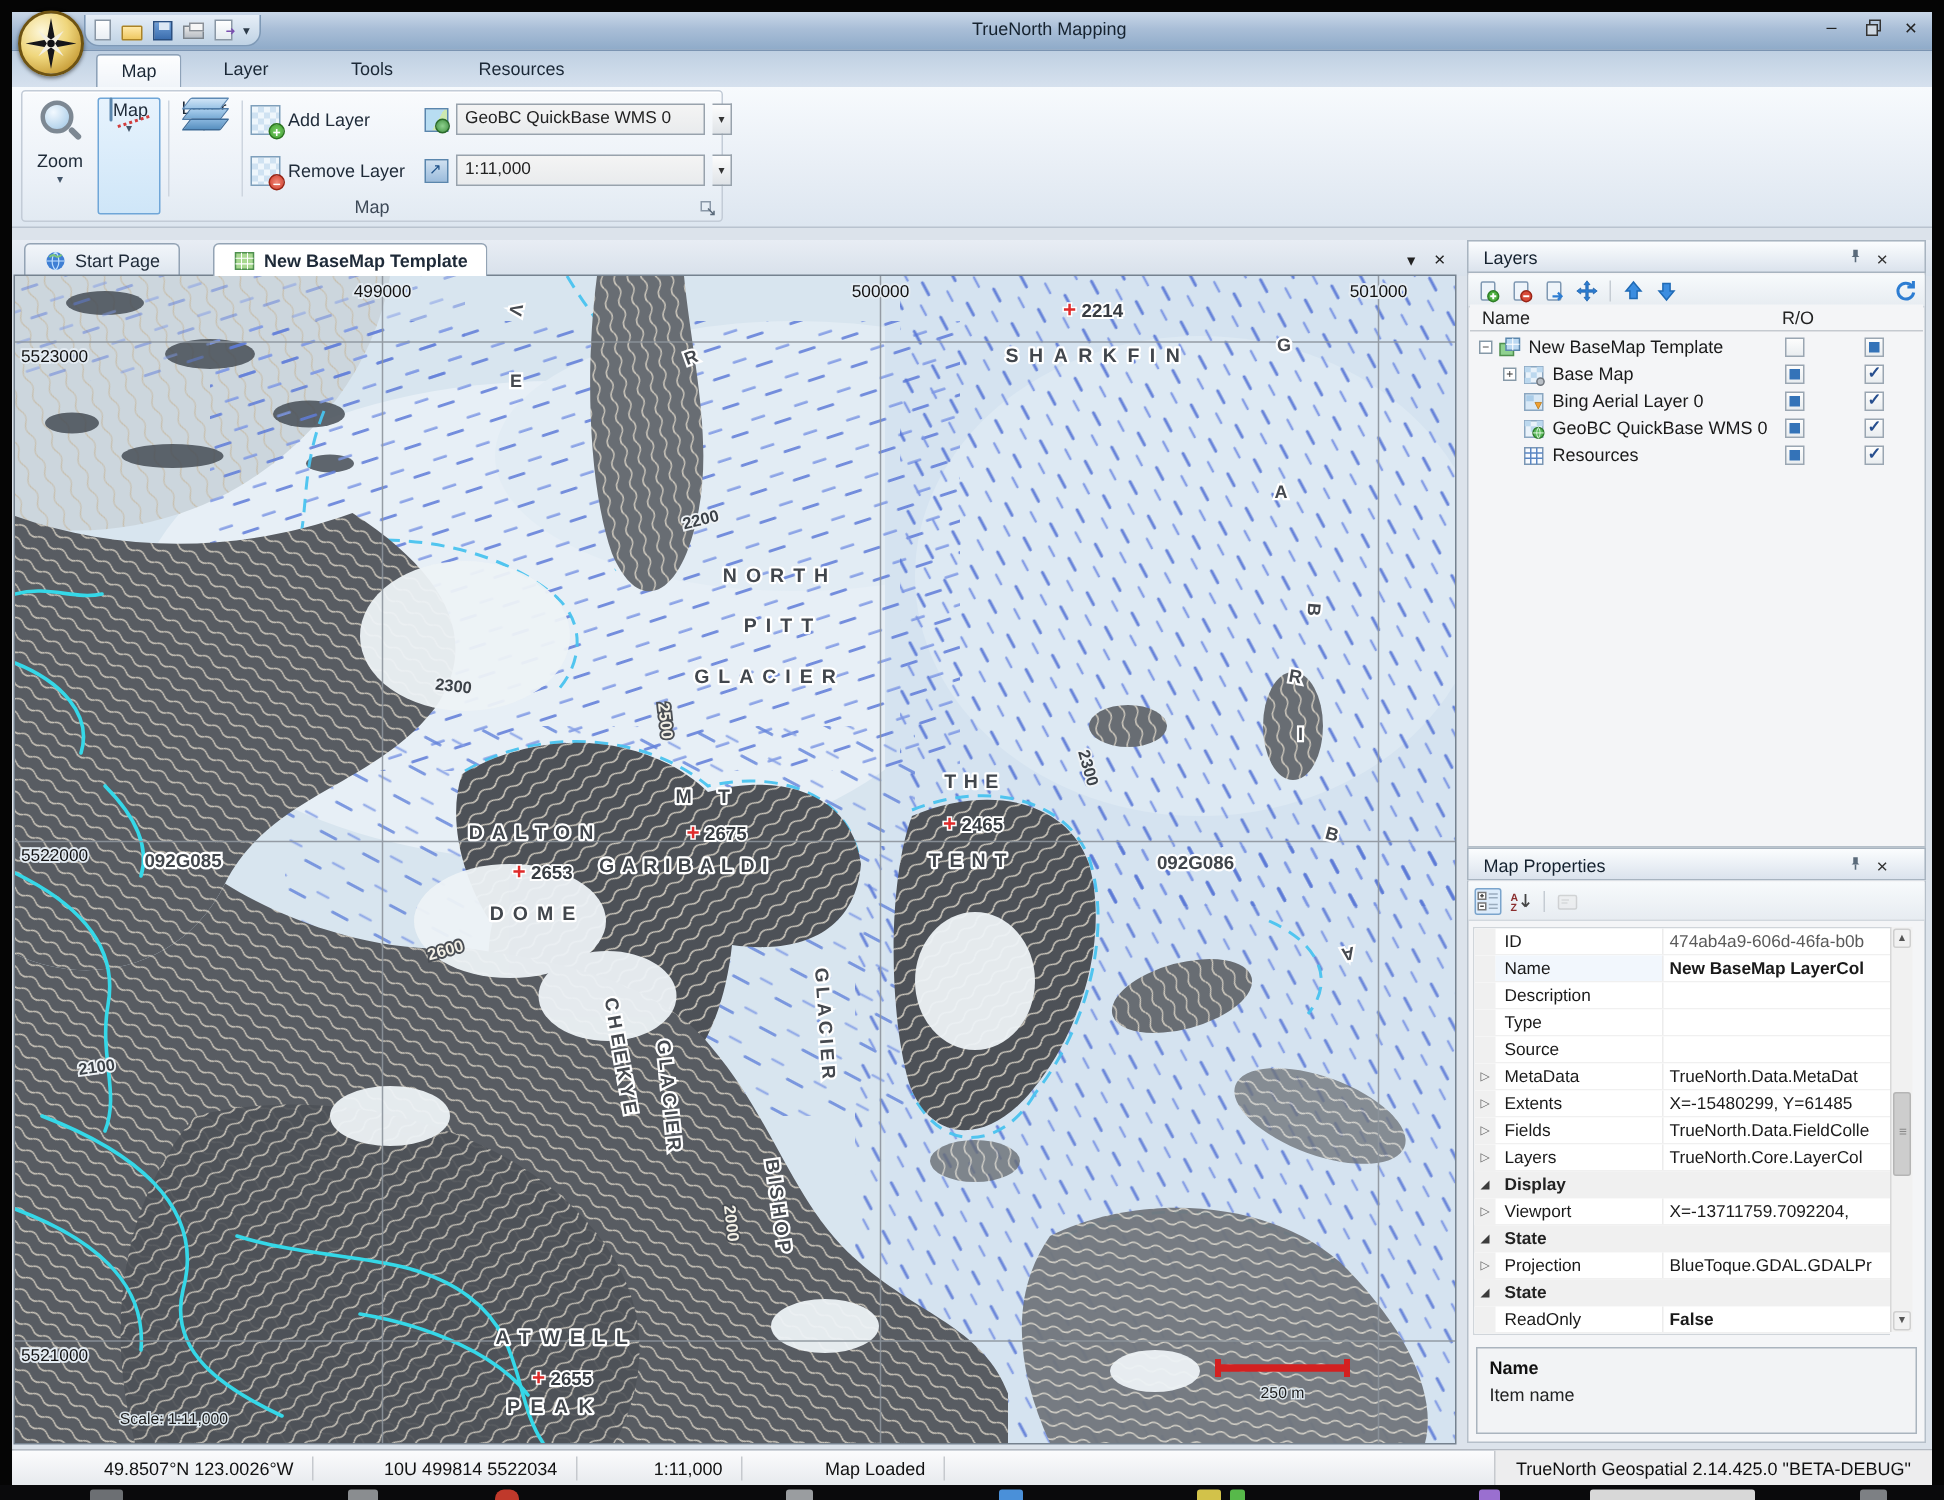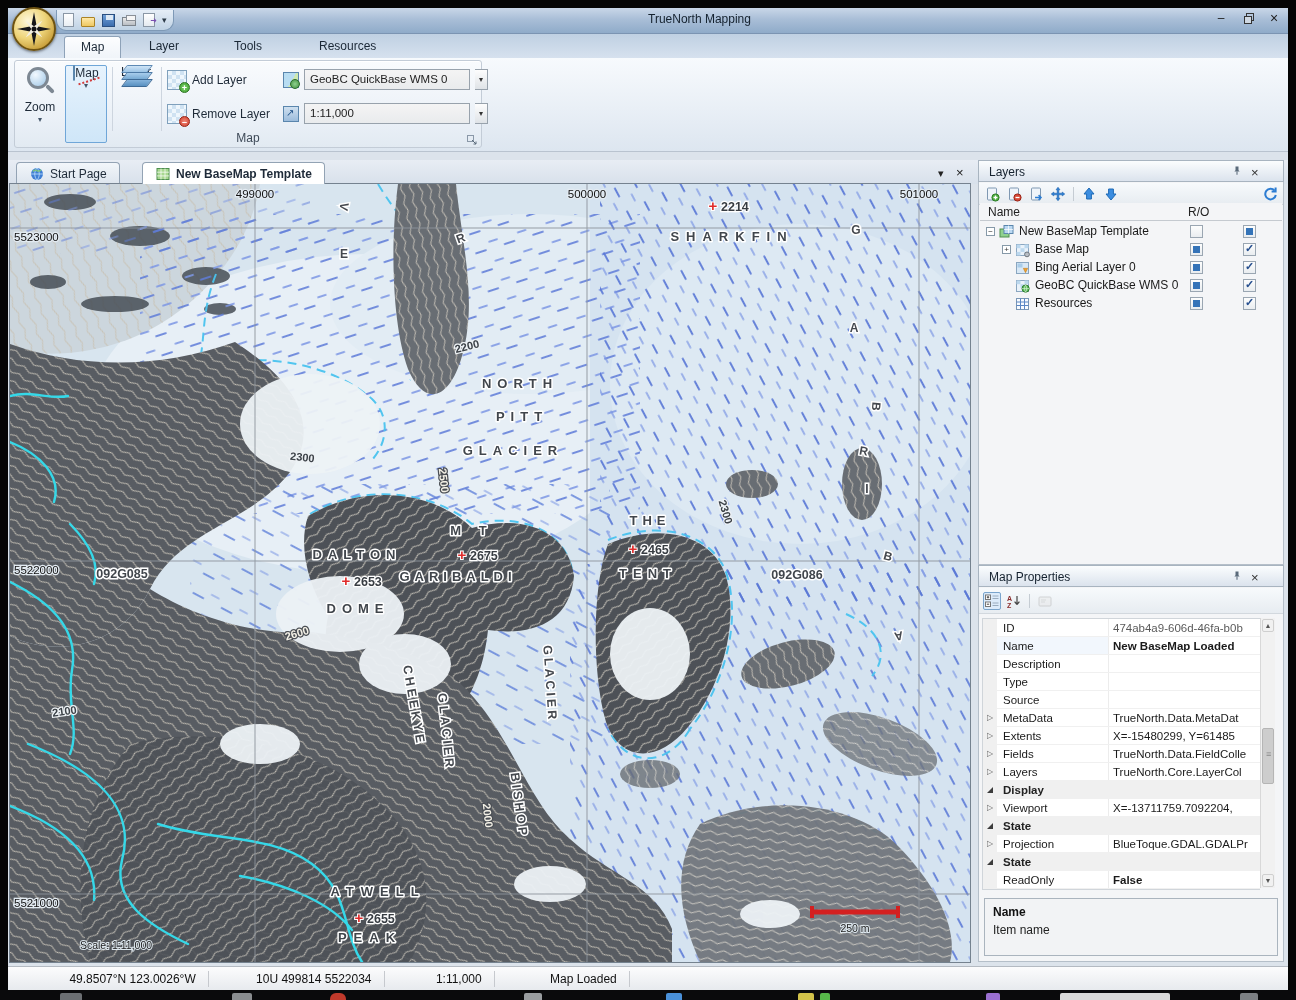--- a/index.html
+++ b/index.html
@@ -616,21 +616,21 @@
   </div>
   <div class="abs" id="prop-rows" style="left:982px;top:618px;width:278px;background:#fff;border:1px solid #d0d5da;border-right:none;">
       <div class="prow">
         <span class="gut"></span>
         <span class="plabel">ID</span>
         <span class="pval" style="color: rgb(90, 90, 90);">474ab4a9-606d-46fa-b0b</span>
       </div>
       <div class="prow sel">
         <span class="gut"></span>
         <span class="plabel">Name</span>
-        <span class="pval" style="font-weight: bold;">New BaseMap Loaded</span>
+        <span class="pval" style="font-weight: bold;">New BaseMap LayerCol</span>
       </div>
       <div class="prow">
         <span class="gut"></span>
         <span class="plabel">Description</span>
         <span class="pval"></span>
       </div>
       <div class="prow">
         <span class="gut"></span>
         <span class="plabel">Type</span>
         <span class="pval"></span>
@@ -714,20 +714,21 @@
       <span>10U 499814 5522034</span>
     </div>
     <div class="seg">
       <span class="k">Scale:</span>
       <span>1:11,000</span>
     </div>
     <div class="seg">
       <span class="k">Status:</span>
       <span>Map Loaded</span>
     </div>
+    <div id="version-seg">TrueNorth Geospatial 2.14.425.0 "BETA-DEBUG"</div>
   </div>
 
   <div class="abs" id="taskbar">
     <span class="tb-frag" style="left:60px;width:22px;background:#6c6f73;"></span>
     <span class="tb-frag" style="left:232px;width:20px;background:#8a8d90;"></span>
     <span class="tb-frag" style="left:330px;width:16px;background:#c0392b;border-radius:6px 6px 0 0;"></span>
     <span class="tb-frag" style="left:524px;width:18px;background:#9a9da0;"></span>
     <span class="tb-frag" style="left:666px;width:16px;background:#4a90d9;"></span>
     <span class="tb-frag" style="left:798px;width:16px;background:#d2c24a;"></span>
     <span class="tb-frag" style="left:820px;width:10px;background:#57b94a;"></span>

